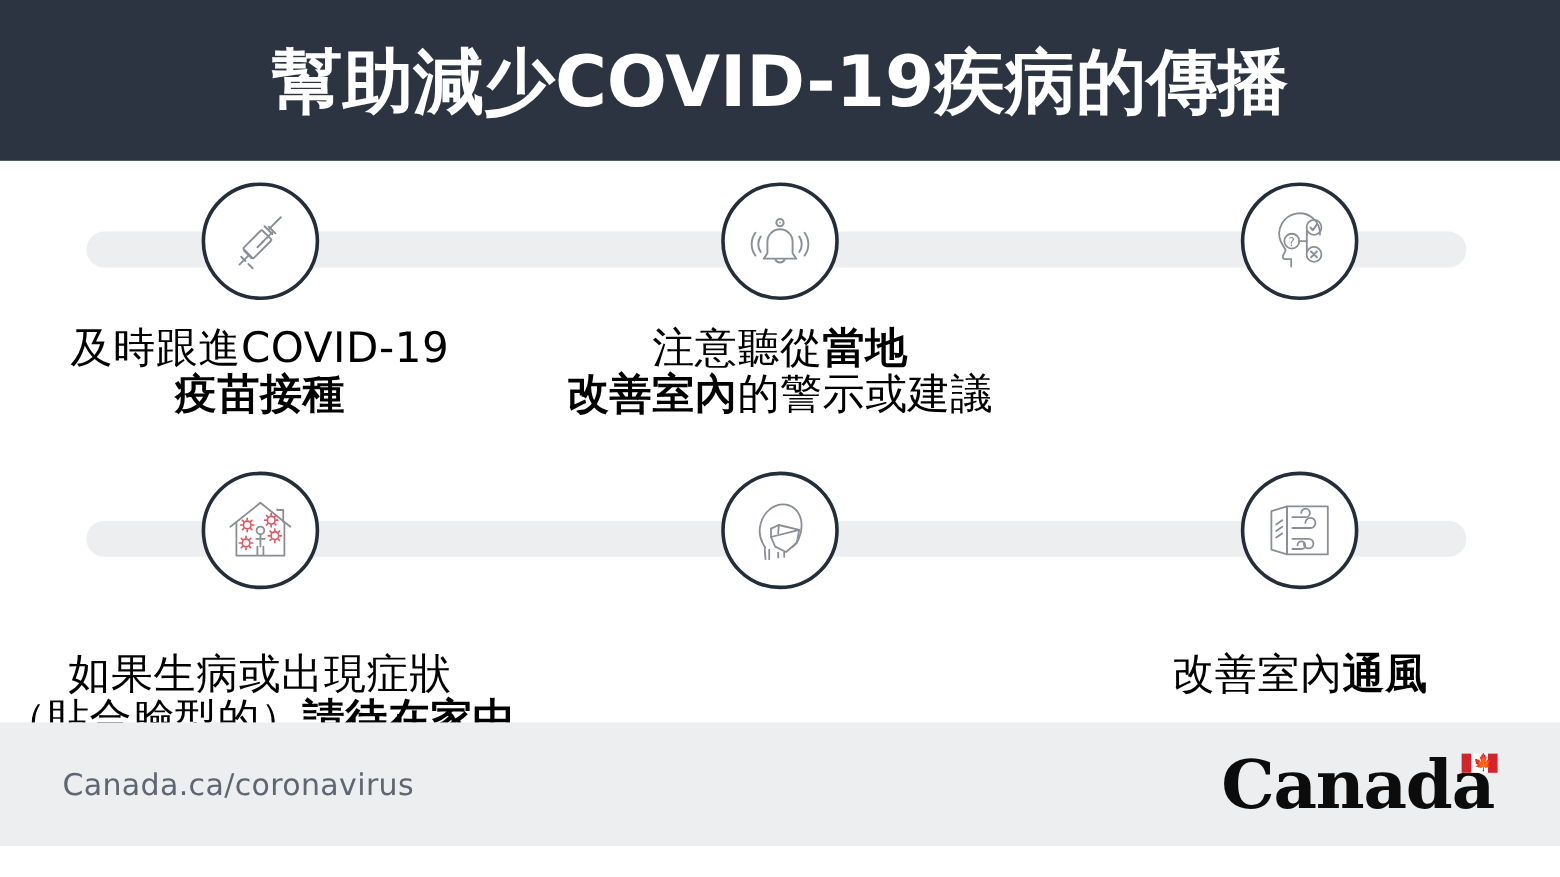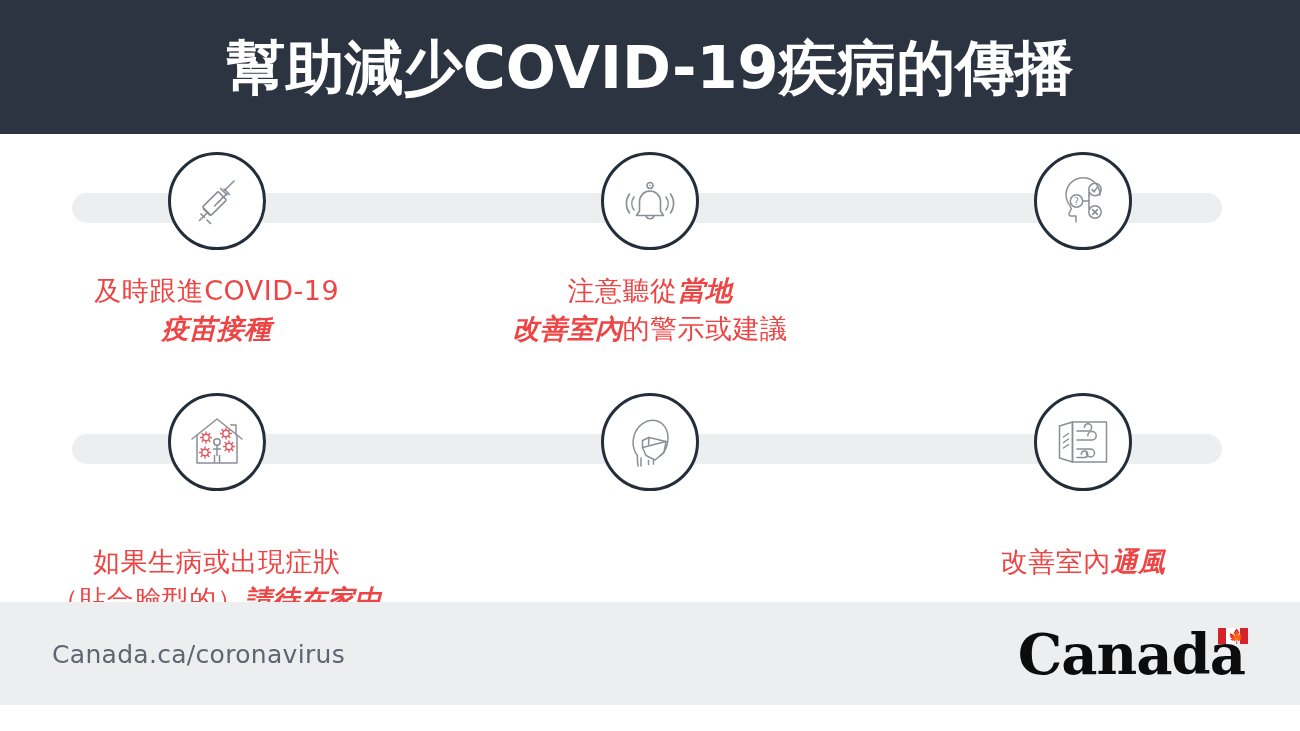--- a/index.html
+++ b/index.html
@@ -93,28 +93,28 @@
     align-items: center;
     justify-content: center;
     position: relative;
     z-index: 2;
   }
   .icon-circle svg { display: block; }
 
   .caption {
     margin-top: 22px;
     text-align: center;
-    color: #ef4444;
-    font-size: 27px;
+    color: #000000;
+    font-size: 35px;
     line-height: 38px;
     font-weight: 400;
     letter-spacing: 0.5px;
     white-space: nowrap;
   }
-  .caption b { font-weight: 700; font-style: italic; }
+  .caption b { font-weight: 700; }
 
   
   .footer {
     position: absolute;
     left: 0;
     top: 602px;
     width: 1300px;
     height: 103px;
     background: #edeef0;
   }

